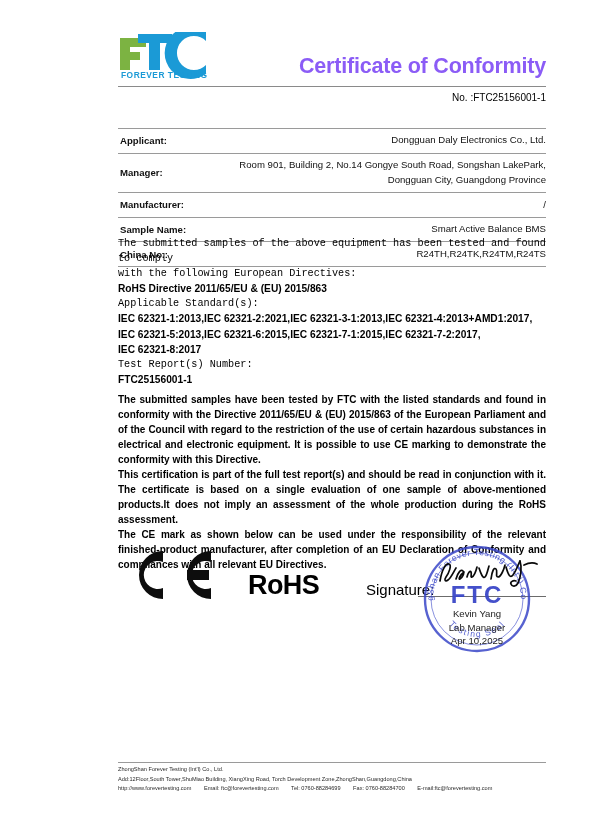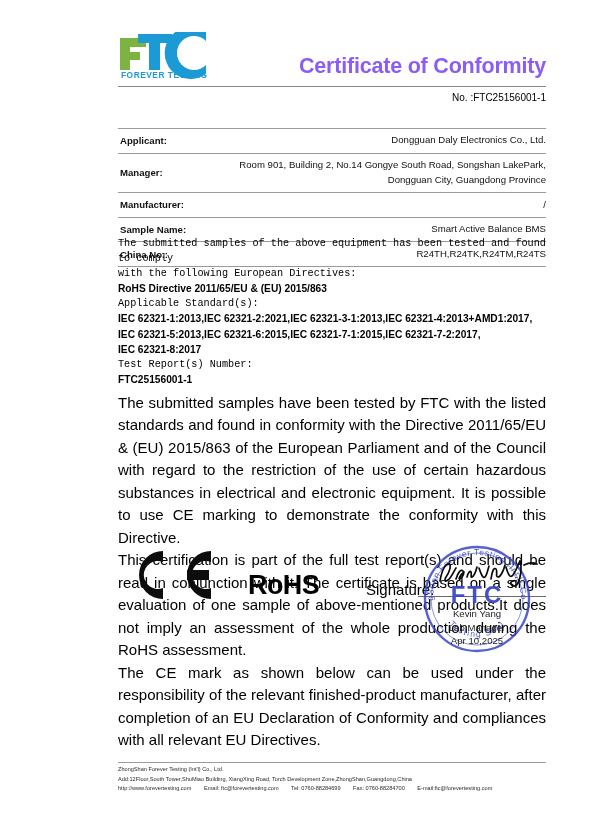--- a/index.html
+++ b/index.html
@@ -110,23 +110,24 @@
     color: #000;
   }
   .body-block p { margin: 0; }
   .b-normal { font-weight: normal; font-family: Liberation Mono, monospace; }
   .b-bold { font-weight: bold; }
   .spacer-sm { height: 5px; }
 
   .para-justify {
     text-align: justify;
     text-justify: inter-word;
-    font-size: 15px;
+    font-size: 10px;
     line-height: 1.5;
     margin: 0;
+    font-weight: bold;
   }
 
   
   .marks {
     position: absolute;
     left: 86px;
     top: 545px;
     width: 428px;
     height: 120px;
   }

